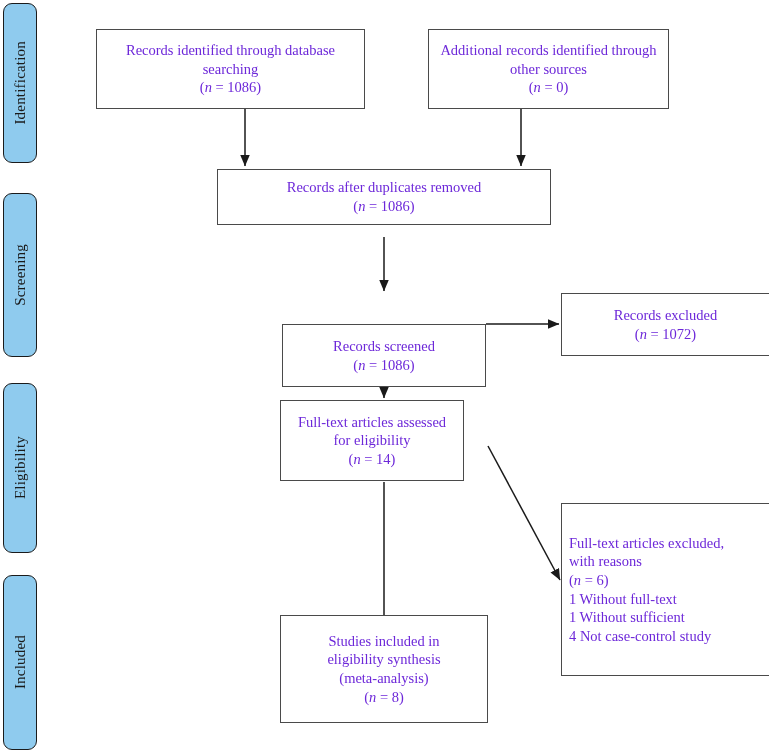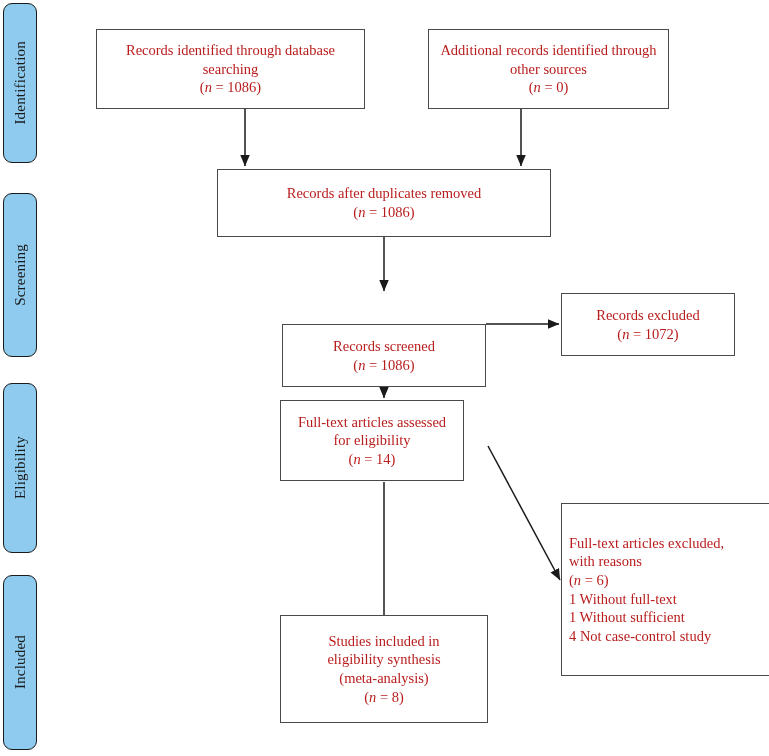--- a/index.html
+++ b/index.html
@@ -40,21 +40,21 @@
   .flow-box {
     position: absolute;
     box-sizing: border-box;
     background: #ffffff;
     border: 1.4px solid #4a4a4a;
     display: flex;
     flex-direction: column;
     align-items: center;
     justify-content: center;
     text-align: center;
-    color: #b91c1c;
+    color: #6d28d9;
     font-size: 14.5px;
     line-height: 1.28;
     padding: 4px 7px;
   }
   .flow-box .line { display: block; white-space: nowrap; }
   .flow-box.align-left { align-items: stretch; text-align: left; }
   .flow-box.align-left .line.center { }
   .flow-box .reason { text-align: left; white-space: nowrap; }
 
   
@@ -121,35 +121,35 @@
   </div>
 
   <div class="flow-box" style="left:428px; top:29px; width:241px; height:80px;">
     <span class="line">Additional records identified through</span>
     <span class="line">other sources</span>
     <span class="line">
       <span>(</span><span class="nital">n</span><span> = </span><span>0</span><span>)</span>
     </span>
   </div>
 
-  <div class="flow-box" style="left:217px; top:169px; width:334px; height:68px;">
+  <div class="flow-box" style="left:217px; top:169px; width:334px; height:56px;">
     <span class="line">Records after duplicates removed</span>
     <span class="line">
       <span>(</span><span class="nital">n</span><span> = </span><span>1086</span><span>)</span>
     </span>
   </div>
 
   <div class="flow-box" style="left:282px; top:293px; width:204px; height:63px;margin-top:31px;">
     <span class="line">Records screened</span>
     <span class="line">
       <span>(</span><span class="nital">n</span><span> = </span><span>1086</span><span>)</span>
     </span>
   </div>
 
-  <div class="flow-box" style="left:561px; top:293px; width:174px; height:63px;font-family:Liberation Serif, serif;">
+  <div class="flow-box" style="left:561px; top:293px; width:209px; height:63px;font-family:Liberation Serif, serif;">
     <span class="line">Records excluded</span>
     <span class="line">
       <span>(</span><span class="nital">n</span><span> = </span><span>1072</span><span>)</span>
     </span>
   </div>
 
   <div class="flow-box" style="left:280px; top:400px; width:184px; height:81px;">
     <span class="line">Full-text articles assessed</span>
     <span class="line">for eligibility</span>
     <span class="line">

